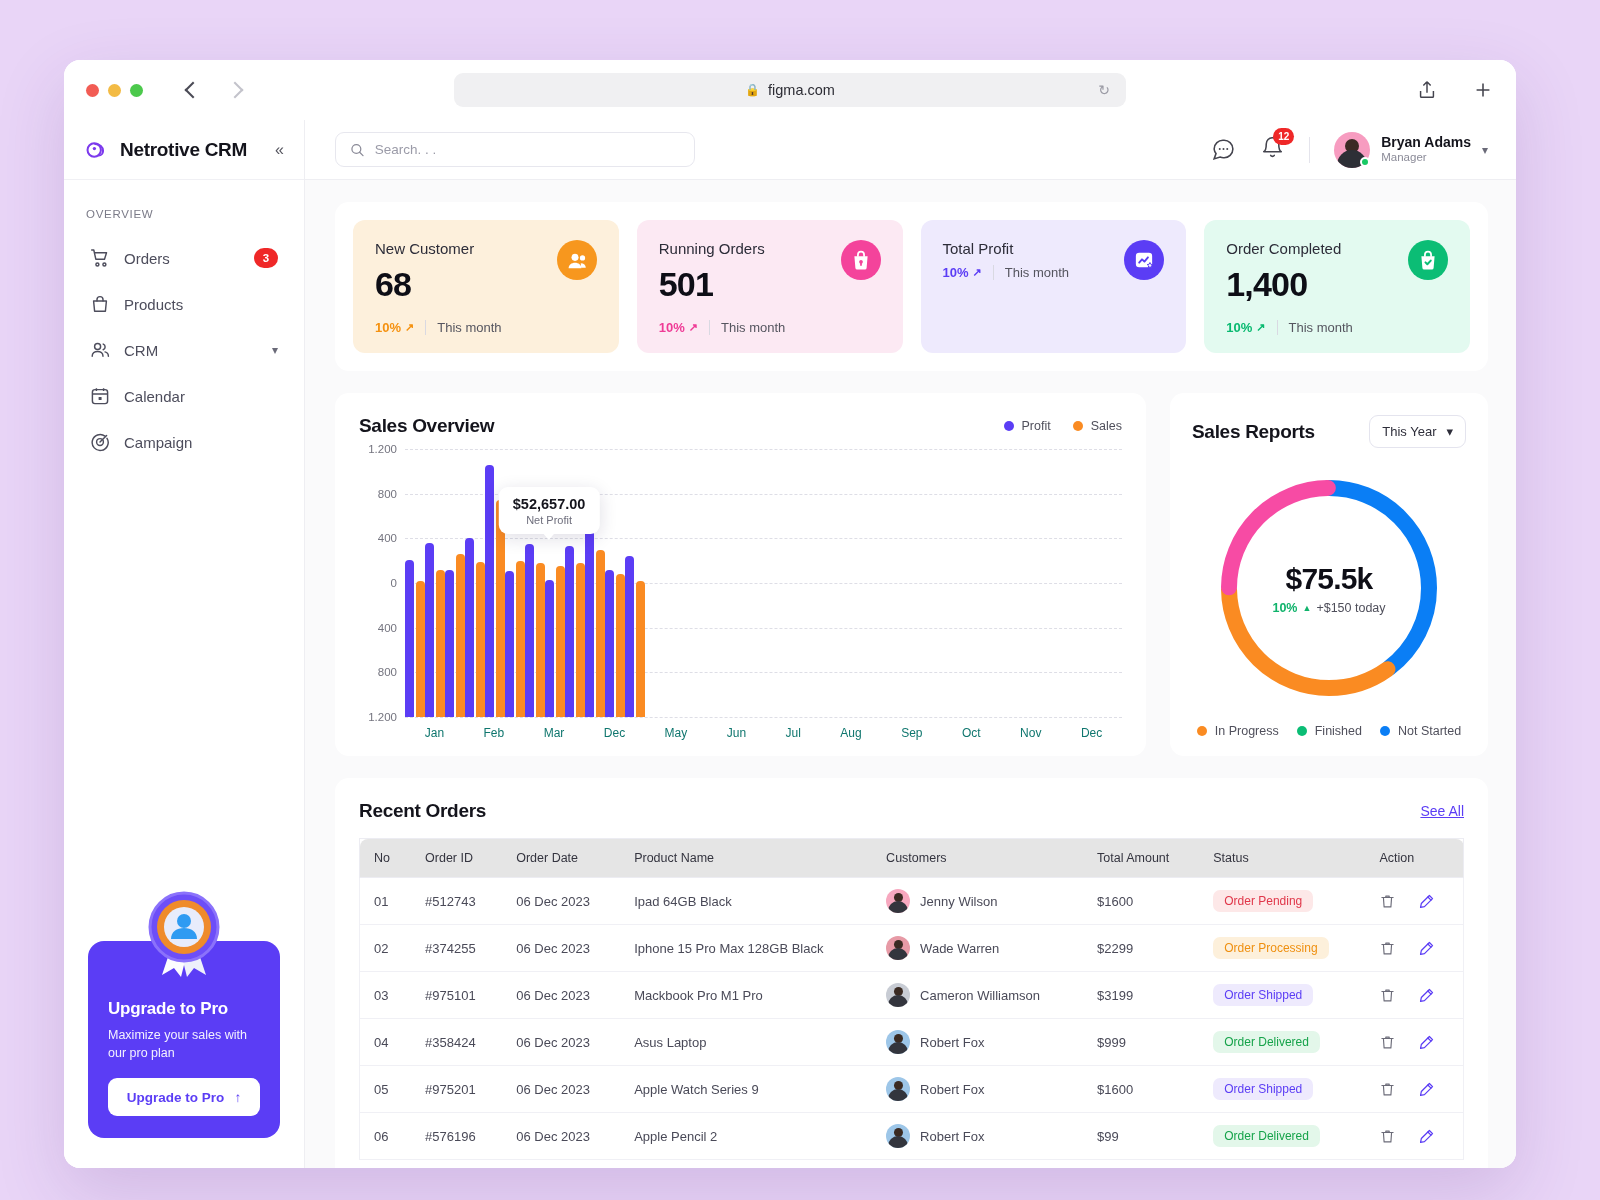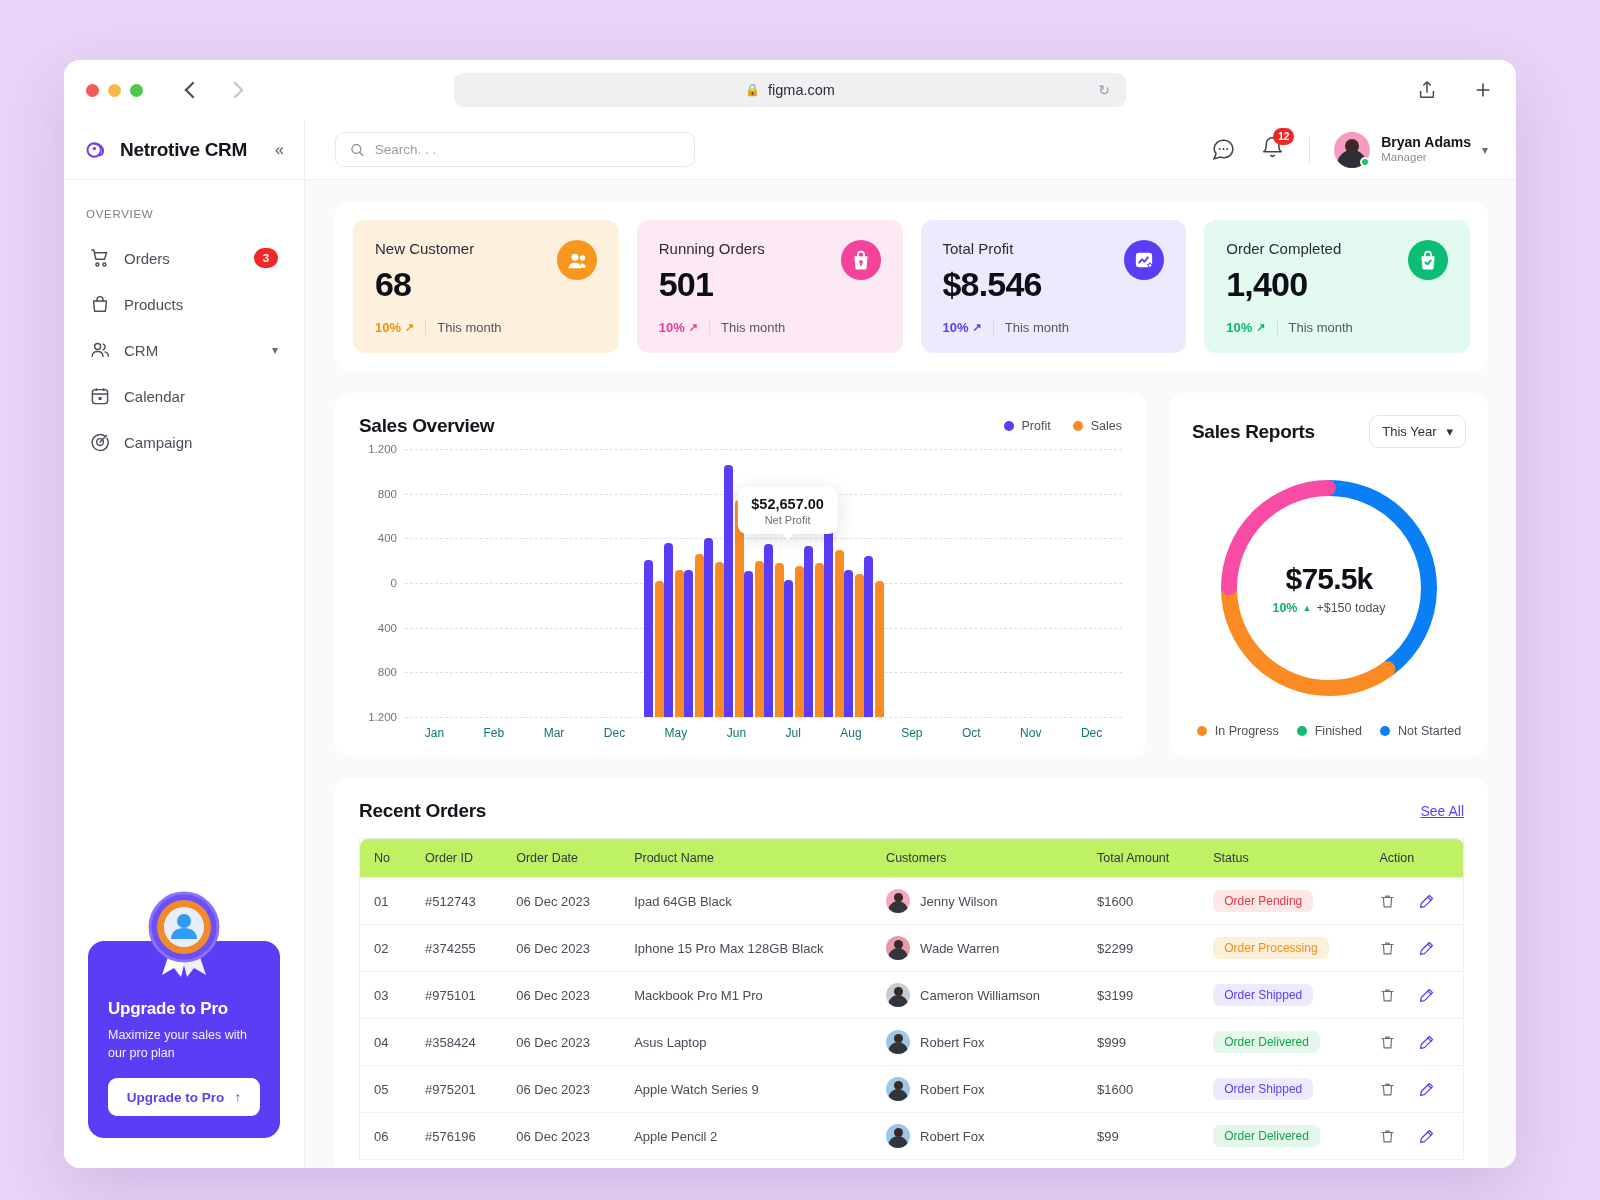--- a/index.html
+++ b/index.html
@@ -243,21 +243,21 @@
     position: absolute; right: 4px; font-size: 11.5px; color: #74747f;
     transform: translateY(-50%); white-space: nowrap;
   }
   .plot { position: relative; height: 100%; }
   .gridline {
     position: absolute; left: 0; right: 0; height: 0;
     border-top: 1px dashed #dedee6;
   }
   .bars {
     position: absolute; left: 0; right: 0; top: 0; bottom: 0;
-    display: flex; align-items: flex-end; justify-content: center;
+    display: flex; align-items: flex-end; justify-content: flex-start;
   }
   .bar-group {
     display: flex; align-items: flex-end; gap: 2px; height: 100%;
     position: relative;
   }
   .bar { width: 9px; border-radius: 4px 4px 0 0; }
   .bar.profit { background: #5b3df5; }
   .bar.sales { background: #fa8b22; }
   .xlabels {
     display: flex; justify-content: space-around;
@@ -308,21 +308,21 @@
   .report-legend .legend-item { font-size: 12.5px; }
 
   
   .orders-panel { margin-top: 22px; padding: 22px 24px 26px 24px; }
   .see-all {
     margin-left: auto; font-size: 14px; color: #5b3df5;
     text-decoration: underline; cursor: pointer; font-weight: 400;
   }
   table { width: 100%; border-collapse: collapse; margin-top: 16px; }
   thead th {
-    background: #bef264; font-size: 12.5px; font-weight: 400;
+    background: #e5e5e5; font-size: 12.5px; font-weight: 400;
     color: #34343f; text-align: left; padding: 12px 14px;
     border-top: 1px solid #ececf2; border-bottom: 1px solid #ececf2;
   }
   thead th:first-child { border-left: 1px solid #ececf2; border-radius: 8px 0 0 0; }
   thead th:last-child { border-right: 1px solid #ececf2; border-radius: 0 8px 0 0; }
   tbody td {
     font-size: 13px; color: #4a4a58; padding: 11px 14px;
     border-bottom: 1px solid #f0f0f5;
   }
   tbody td:first-child { border-left: 1px solid #f0f0f5; }
@@ -545,21 +545,20 @@
       <svg width="22" height="22" viewBox="0 0 20 20">
                   <path d="M4 6.6h12l-.9 10.6a1.6 1.6 0 01-1.6 1.4H6.5a1.6 1.6 0 01-1.6-1.4z" fill="#fff"></path>
                   <path d="M7.2 7V5.2a2.8 2.8 0 015.6 0V7" fill="none" stroke="#fff" stroke-width="1.6"></path>
                   <circle cx="10" cy="11.6" r="1.7" fill="#f4439b"></circle>
                   <rect x="9.2" y="12.4" width="1.6" height="3" rx="0.8" fill="#f4439b"></rect>
                 </svg>
     </div>
   </div>
   <div class="stat" style="background:#eeeafd">
     <div class="stat-title">Total Profit</div>
-    <div class="stat-value">$8.546</div>
     <div class="stat-foot">
       <span class="stat-pct" style="color:#5b3df5">
         10% <span style="font-size:11px">↗</span>
       </span>
       <span class="stat-sep"></span>
       <span class="stat-period">This month</span>
     </div>
     <div class="stat-icon" style="background:#5b3df5">
       <svg width="22" height="22" viewBox="0 0 20 20">
                   <rect x="2.6" y="3.4" width="14.8" height="13.2" rx="3" fill="#fff"></rect>

